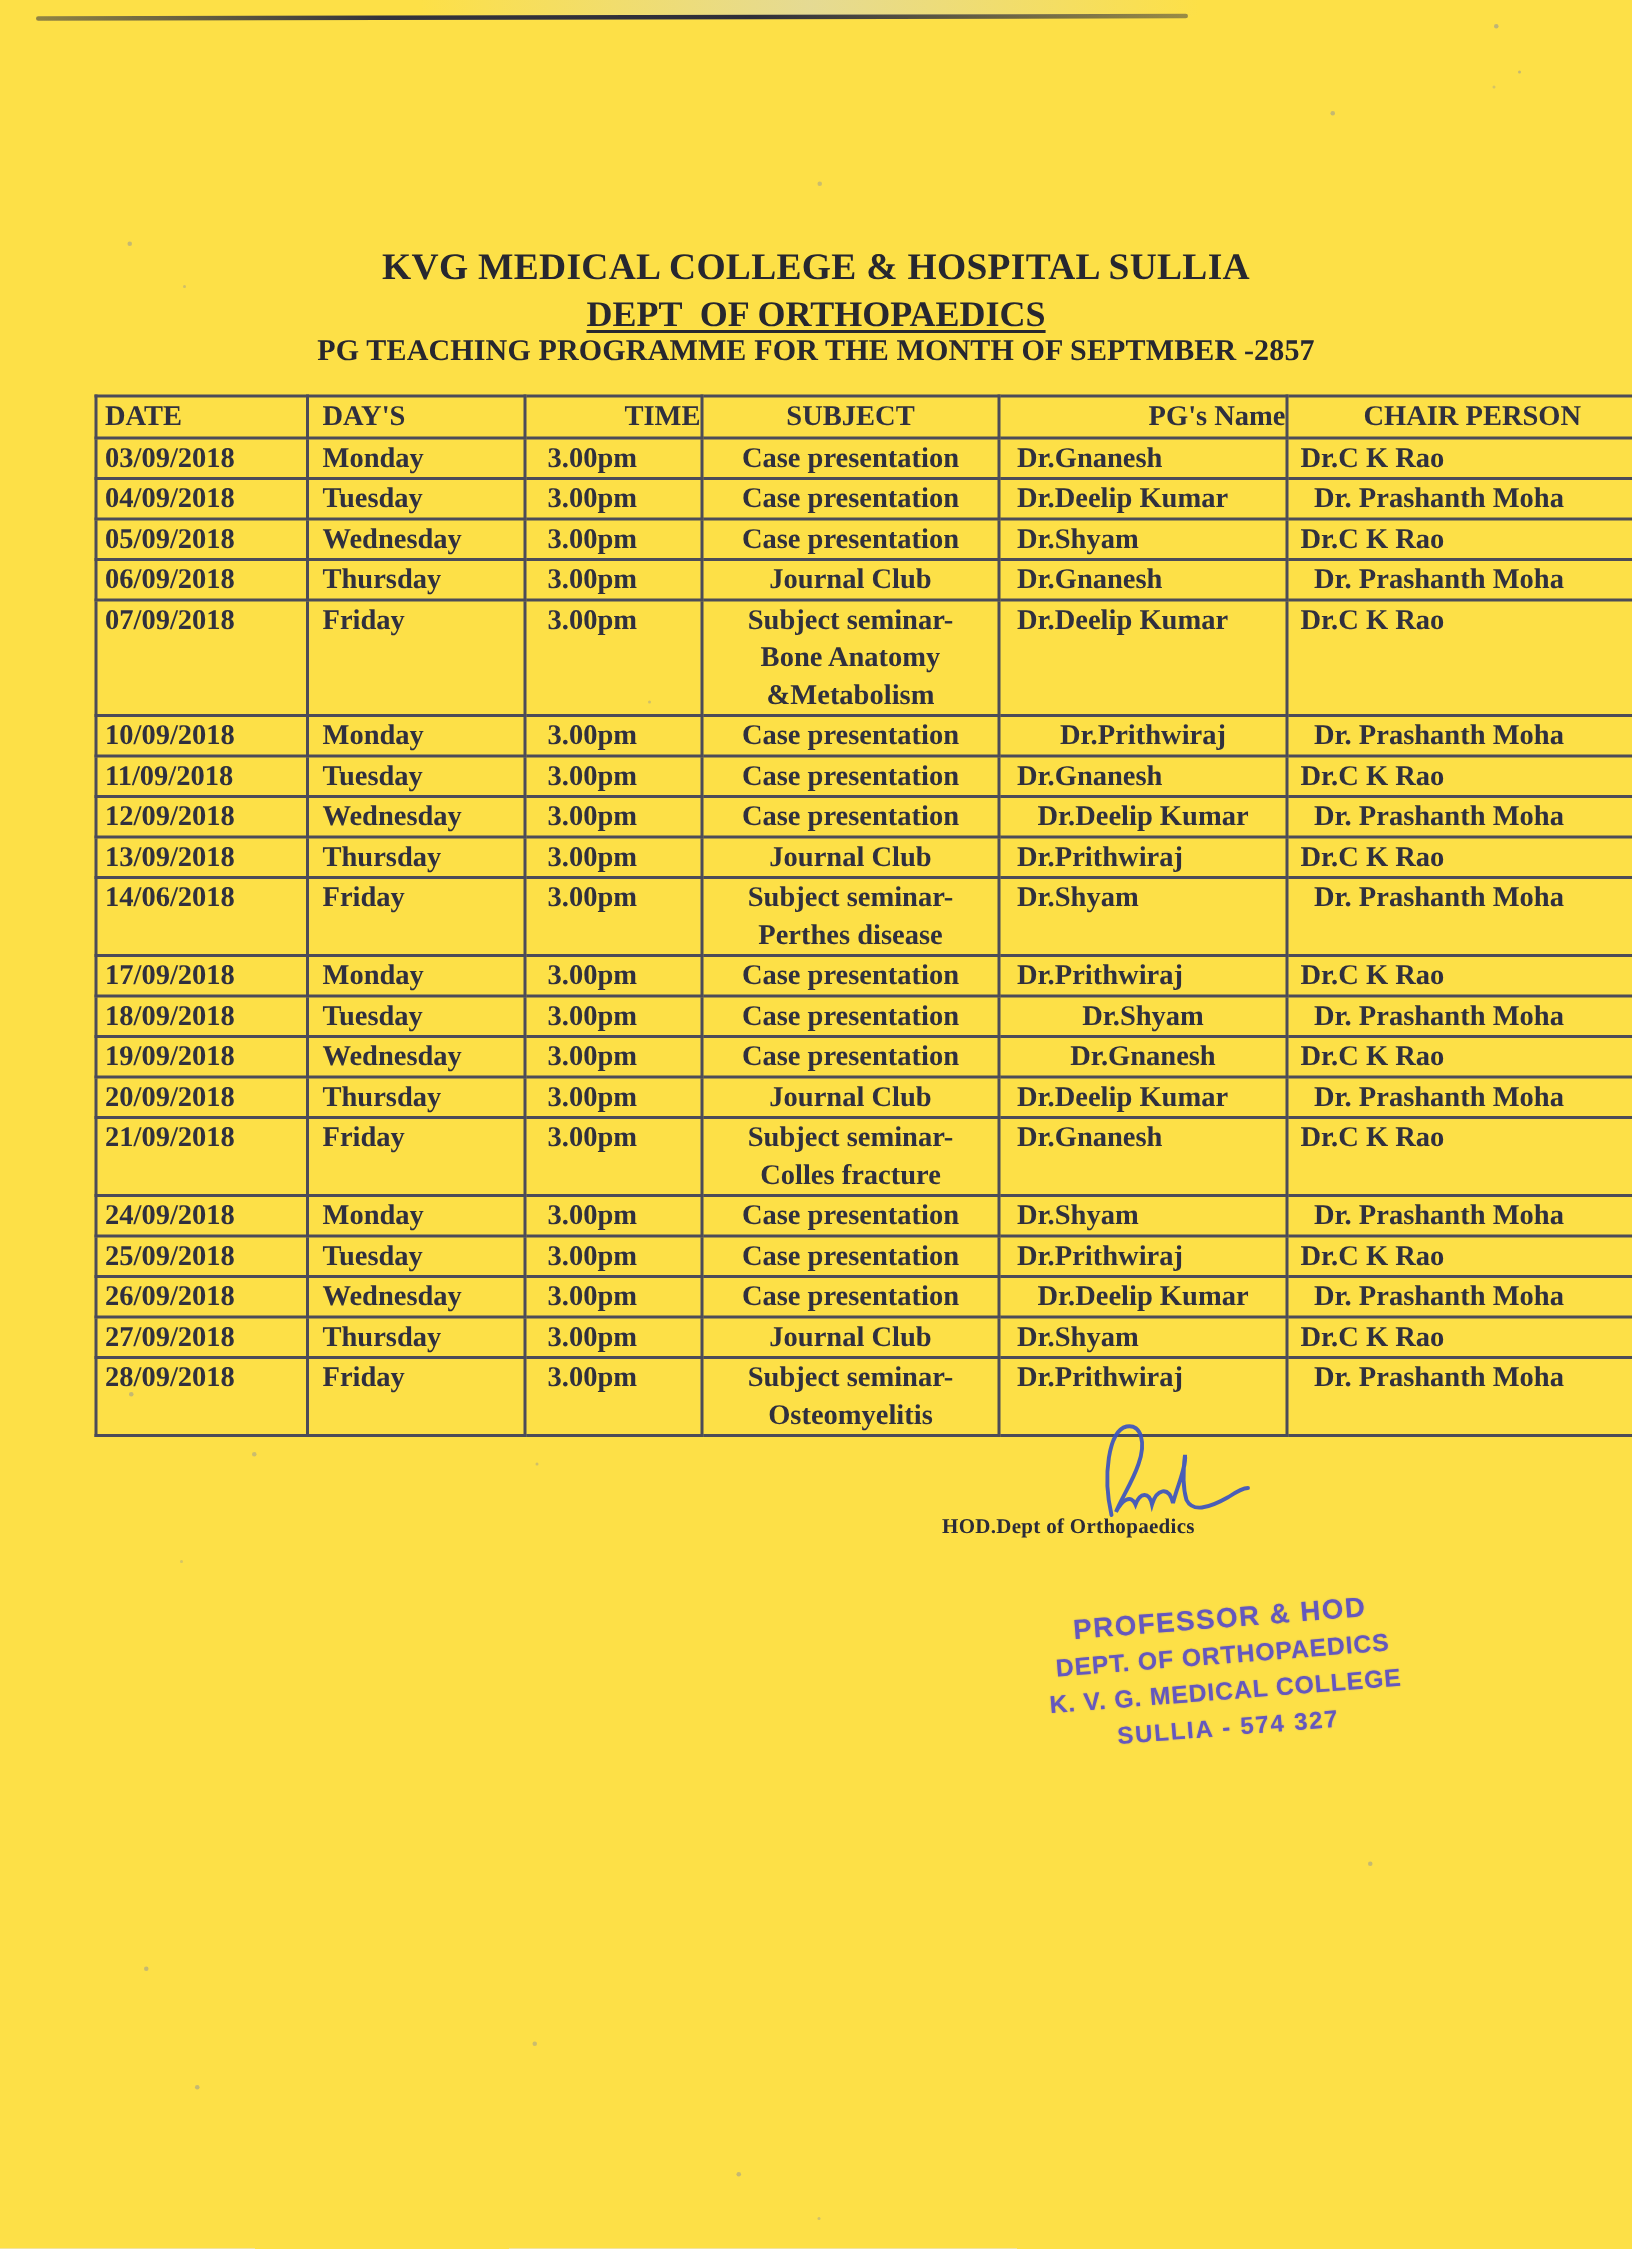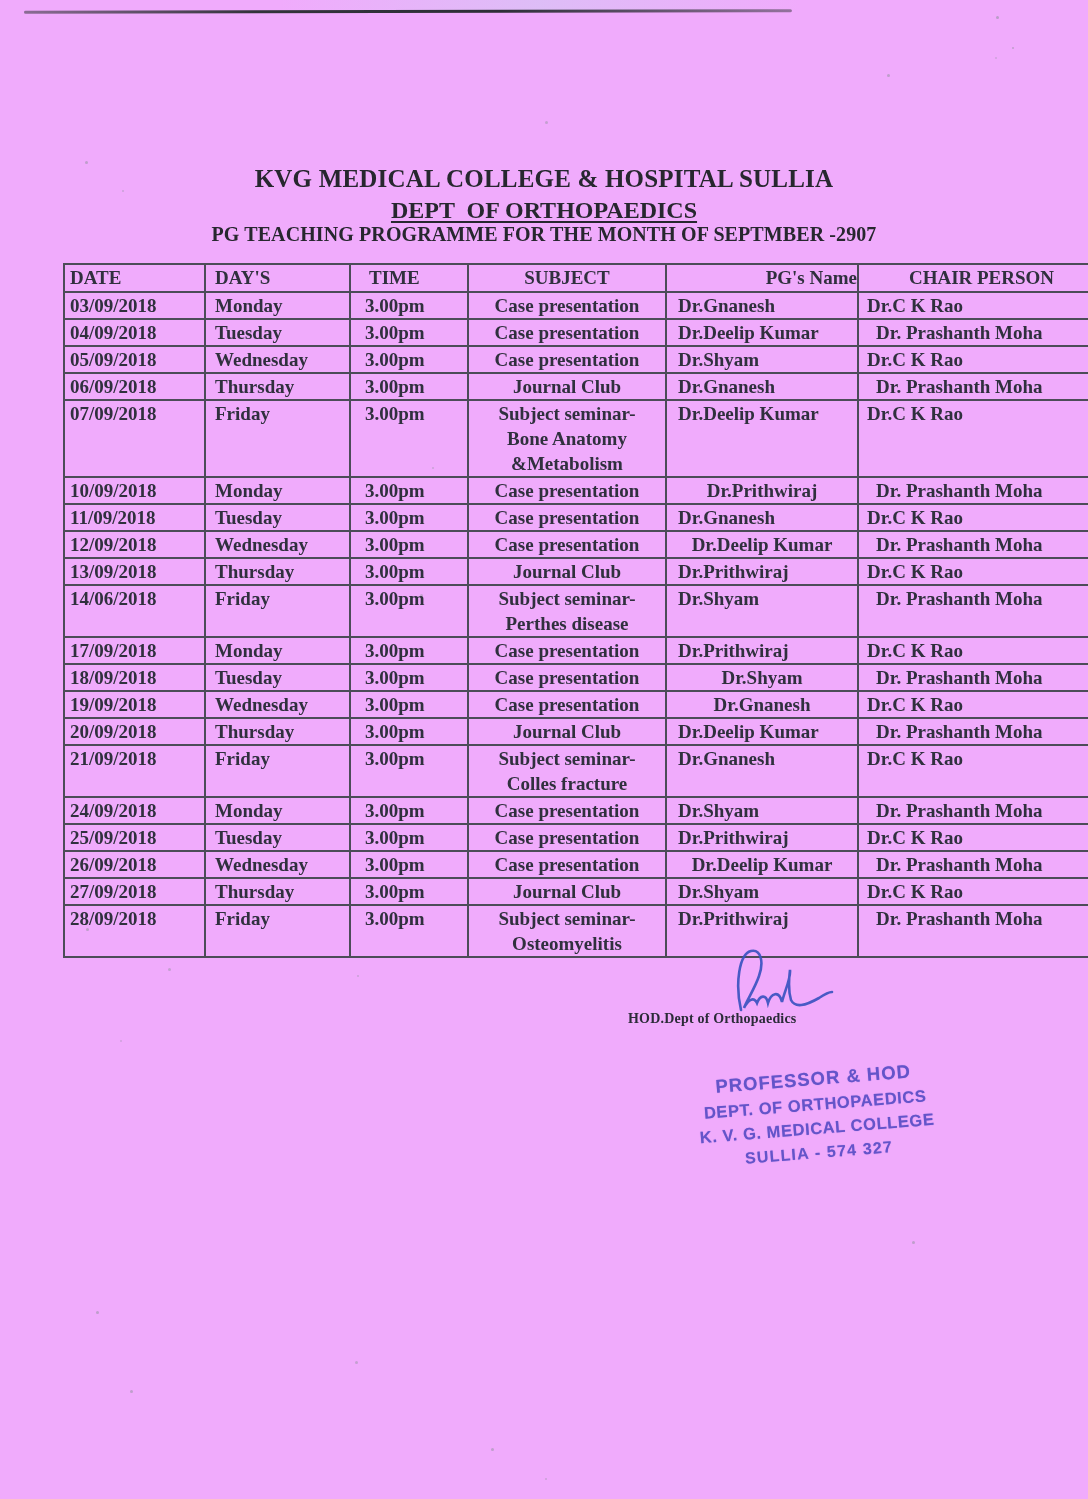--- a/index.html
+++ b/index.html
@@ -1,21 +1,21 @@
 <!DOCTYPE html>
 <html><head>
 <meta charset="utf-8">
 <style>
   * { margin:0; padding:0; box-sizing:border-box; }
   html,body { background:#e8e8e8; }
   .page {
     position:relative;
     width:1088px; height:1499px;
     margin:0 auto;
-    background:#f0abfc;
+    background:#fde047;
     overflow:hidden;
     font-family:"Liberation Serif","DejaVu Serif",serif;
     color:#2e2e3c;
   }
 
   
   .scan-smear {
     position:absolute; top:0; left:280px; width:520px; height:11px;
     background:linear-gradient(to right, rgba(205,216,240,0), rgba(199,211,240,.45), rgba(205,216,240,0));
   }
@@ -46,21 +46,21 @@
     line-height:25px;
     vertical-align:top;
     overflow:visible;
   }
   .programme th:last-child, .programme td:last-child { border-right:none; }
   .programme thead tr { height:28px; }
   .programme tbody tr { height:26px; }
   .programme th { font-size:19px; }
   .th0,.td0 { text-align:left; padding-left:5px; }
   .th1,.td1 { text-align:left; padding-left:9px; }
-  .th2 { text-align:left;padding-left:18px; }
+  .th2 { text-align:right;padding-left:18px; }
   .td2 { text-align:left; padding-left:14px; }
   .th3,.td3 { text-align:center; }
   .td3 { white-space:pre-line; }
   .th4 { text-align:right; }
   .td4 { text-align:left; padding-left:11px; }
   .td4.center { text-align:center; padding-left:0; }
   .th5 { text-align:center; }
   .td5 { text-align:left; padding-left:8px; white-space:nowrap; }
   .td5.indent { padding-left:17px; }
 
@@ -108,21 +108,21 @@
       <div class="speck" style="left: 355px; top: 1361px; width: 3px; height: 3px; opacity: 0.45;"></div>
       <div class="speck" style="left: 491px; top: 1448px; width: 3px; height: 3px; opacity: 0.5;"></div>
       <div class="speck" style="left: 545px; top: 1478px; width: 2px; height: 2px; opacity: 0.4;"></div>
       <div class="speck" style="left: 120px; top: 1040px; width: 2px; height: 2px; opacity: 0.35;"></div>
       <div class="speck" style="left: 995px; top: 57px; width: 2px; height: 2px; opacity: 0.35;"></div>
     </div>
 
   <div class="titles">
     <div class="title1">KVG MEDICAL COLLEGE &amp; HOSPITAL SULLIA</div>
     <div class="title2">DEPT  OF ORTHOPAEDICS</div>
-    <div class="title3">PG TEACHING PROGRAMME FOR THE MONTH OF SEPTMBER -2907</div>
+    <div class="title3">PG TEACHING PROGRAMME FOR THE MONTH OF SEPTMBER -2857</div>
   </div>
 
   <table class="programme">
     <colgroup>
       <col style="width:141px">
         <col style="width:145px">
         <col style="width:118px">
       <col style="width:198px">
         <col style="width:192px">
         <col style="width:246px">

